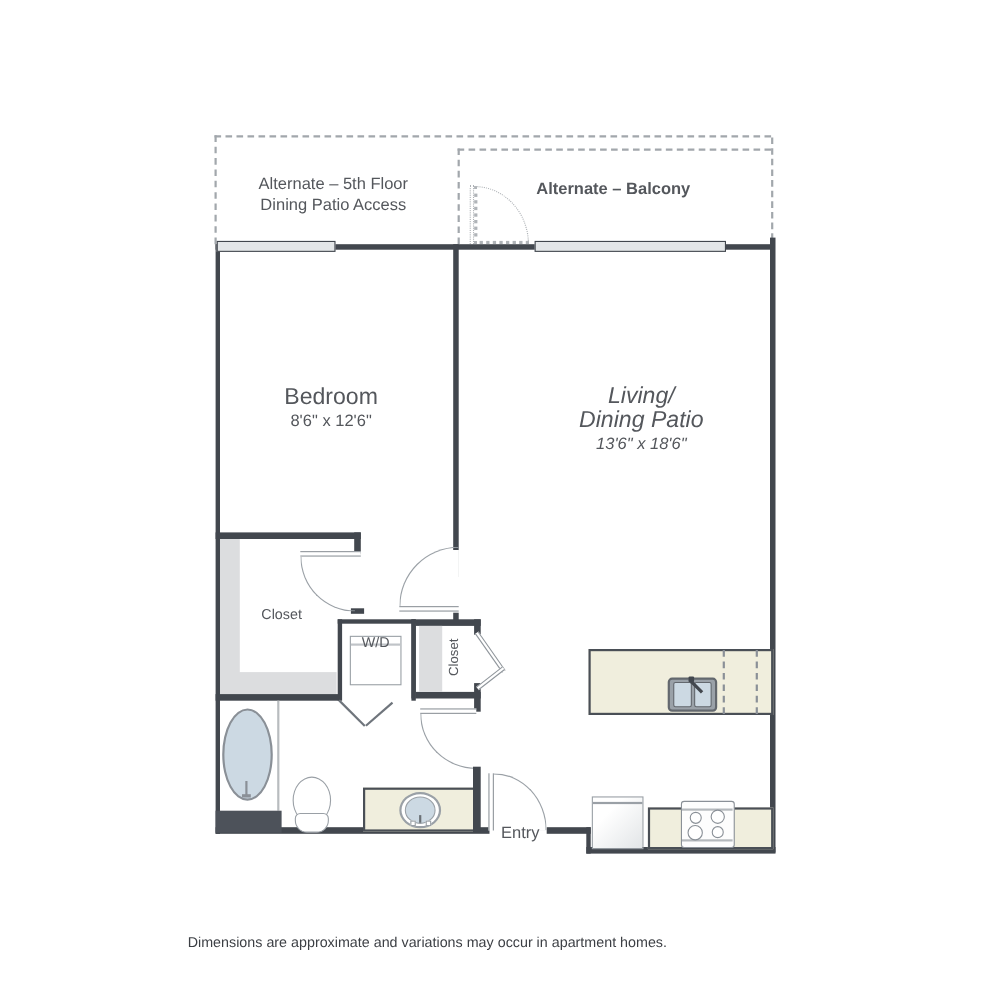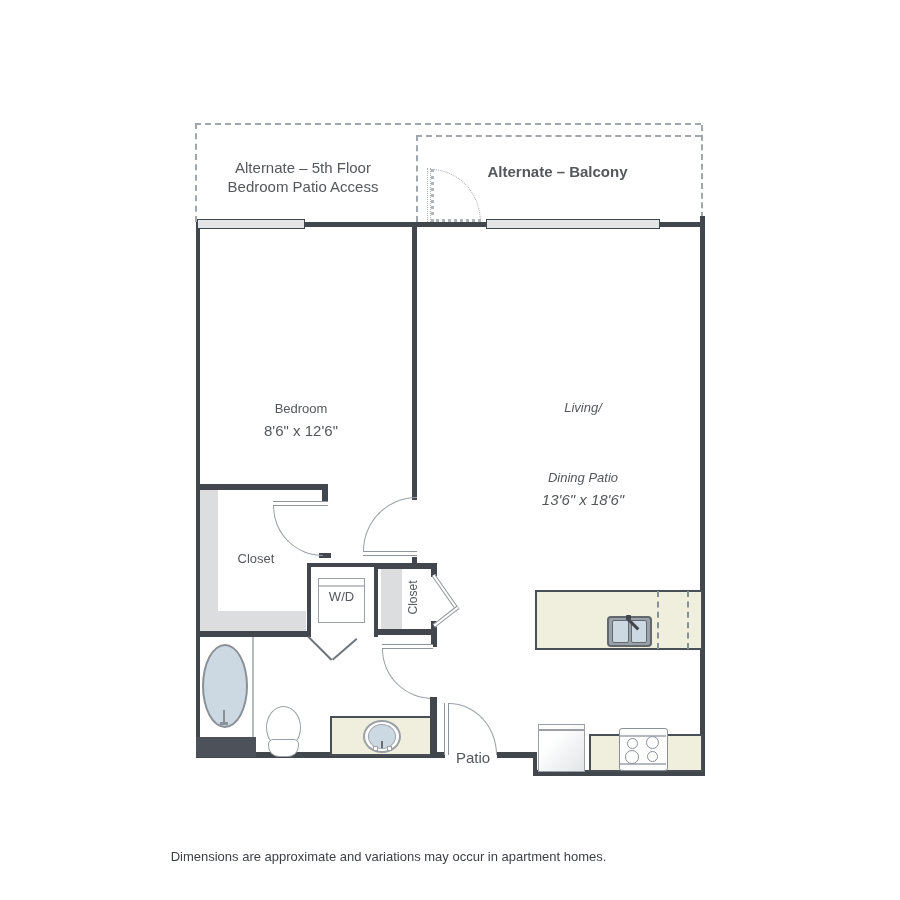--- a/index.html
+++ b/index.html
@@ -16,21 +16,21 @@
   .leaf-h{position:absolute;height:5px;border-top:1px solid #8f959b;border-bottom:1px solid #8f959b;background:#fff;}
   .leaf-v{position:absolute;width:5px;border-left:1px solid #8f959b;border-right:1px solid #8f959b;background:#fff;}
   .arc{position:absolute;}
   .arc-tl{border-top:1.5px solid #9aa0a6;border-left:1.5px solid #9aa0a6;border-top-left-radius:100% 100%;}
   .arc-tr{border-top:1.5px solid #9aa0a6;border-right:1.5px solid #9aa0a6;border-top-right-radius:100% 100%;}
   .arc-bl{border-bottom:1.5px solid #9aa0a6;border-left:1.5px solid #9aa0a6;border-bottom-left-radius:100% 100%;}
   .arc-dot{border-style:dotted;border-color:#b0b4b8;}
   .seg{position:absolute;height:4px;border-top:1px solid #8f959b;border-bottom:1px solid #8f959b;background:#fff;transform-origin:0 0;}
   .seg1{position:absolute;height:1.5px;background:#6f757c;transform-origin:0 0;}
   .lbl{position:absolute;text-align:center;color:#54575c;}
-  .lbl .nm{font-size:13px;line-height:22px;margin-top:48px;}
+  .lbl .nm{font-size:21px;line-height:22px;}
   .lbl .dm{font-size:15px;line-height:22px;}
   .sm{font-size:13px;line-height:15px;}
   .alt{font-size:15px;line-height:19px;}
   .window{position:absolute;background:#e3e6e8;border:1.5px solid #42474e;}
   .ellipse{position:absolute;border-radius:50%;}
   .circle{position:absolute;border:1.5px solid #8a9097;border-radius:50%;background:#fff;}
   .footer{position:absolute;left:0;top:849px;width:777px;text-align:center;
           font-size:13px;color:#3c3f44;}
 </style>
 </head>
@@ -42,21 +42,21 @@
   <div class="dash-v" style="left:195px;top:123px;height:99px;"></div>
   <div class="dash-v" style="left:701px;top:125px;height:93px;"></div>
   <div class="dash-h" style="left:416px;top:135px;width:285px;"></div>
   <div class="dash-v" style="left:416px;top:135px;height:87px;"></div>
 
   <div class="dot-v" style="left:427px;top:168px;height:54px;"></div>
   <div class="arc arc-tr arc-dot" style="left:431px;top:169px;width:50px;height:53px;"></div>
 
   <div class="lbl alt" style="left:193px;top:158px;width:220px;">
     <div>Alternate – 5th Floor</div>
-    <div>Bedroom Patio Access</div>
+    <div>Dining Patio Access</div>
   </div>
   <div class="lbl alt" style="left:455px;top:162px;width:205px;font-weight:bold;">Alternate – Balcony</div>
 
   <div class="wall" style="left:196px;top:222px;width:507px;height:5px;"></div>
   <div class="wall" style="left:196px;top:222px;width:4px;height:536px;"></div>
   <div class="wall" style="left:700px;top:216px;width:5px;height:559px;"></div>
   <div class="wall" style="left:196px;top:752px;width:249px;height:6px;"></div>
   <div class="wall" style="left:497px;top:752px;width:40px;height:6px;"></div>
   <div class="wall" style="left:533px;top:752px;width:4px;height:24px;"></div>
   <div class="wall" style="left:533px;top:770px;width:172px;height:6px;"></div>
@@ -85,21 +85,21 @@
   <div class="leaf-h" style="left:273px;top:501px;width:55px;"></div>
   <div class="arc arc-bl" style="left:273px;top:506px;width:50px;height:50px;"></div>
 
   <div class="leaf-h" style="left:363px;top:551px;width:54px;"></div>
   <div class="arc arc-tl" style="left:363px;top:497px;width:54px;height:54px;"></div>
   <div class="wall" style="left:412px;top:557px;width:5px;height:11px;"></div>
 
   <div class="abs" style="left:307px;top:563px;width:71px;height:74px;border:4px solid #42474e;border-bottom:none;background:#fff;"></div>
   <div class="abs" style="left:318px;top:578px;width:47px;height:45px;border:1.5px solid #9aa0a6;background:#fff;"></div>
   <div class="abs" style="left:319px;top:585px;width:45px;height:1.5px;background:#c0c4c8;"></div>
-  <div class="lbl sm" style="left:318px;top:589px;width:47px;">W/D</div>
+  <div class="lbl sm" style="left:318px;top:576px;width:47px;">W/D</div>
   <div class="seg1" style="left:309px;top:636px;width:33px;transform:rotate(45deg);"></div>
   <div class="seg1" style="left:332px;top:659px;width:32px;transform:rotate(-41deg);"></div>
 
   <div class="wall" style="left:374px;top:563px;width:4px;height:72px;"></div>
   <div class="wall" style="left:378px;top:563px;width:59px;height:6px;"></div>
   <div class="wall" style="left:378px;top:629px;width:59px;height:6px;"></div>
   <div class="wall" style="left:431px;top:563px;width:6px;height:14px;"></div>
   <div class="wall" style="left:431px;top:621px;width:6px;height:26px;"></div>
   <div class="grayfill" style="left:381px;top:569px;width:21px;height:60px;"></div>
   <div class="lbl sm" style="left:383px;top:590px;width:60px;transform:rotate(-90deg);font-size:12px;">Closet</div>
@@ -122,21 +122,21 @@
   <div class="abs" style="left:381px;top:741px;width:2px;height:7px;background:#6b7076;"></div>
   <div class="abs" style="left:373px;top:746px;width:5px;height:5px;background:#fff;border:1px solid #9aa0a6;"></div>
   <div class="abs" style="left:387px;top:746px;width:5px;height:5px;background:#fff;border:1px solid #9aa0a6;"></div>
 
   <div class="leaf-h" style="left:382px;top:644px;width:51px;"></div>
   <div class="arc arc-bl" style="left:382px;top:649px;width:51px;height:50px;"></div>
   <div class="wall" style="left:430px;top:697px;width:7px;height:60px;"></div>
 
   <div class="leaf-v" style="left:444px;top:703px;height:52px;"></div>
   <div class="arc arc-tr" style="left:449px;top:703px;width:48px;height:52px;"></div>
-  <div class="lbl alt" style="left:444px;top:748px;width:58px;">Patio</div>
+  <div class="lbl alt" style="left:444px;top:748px;width:58px;">Entry</div>
 
   <div class="beige" style="left:535px;top:590px;width:168px;height:60px;"></div>
   <div class="abs" style="left:607px;top:616px;width:45px;height:31px;background:#9aa1a8;border:2px solid #63686e;border-radius:4px;"></div>
   <div class="abs" style="left:612px;top:620px;width:17px;height:23px;background:#ccd9e3;border:1px solid #63686e;border-radius:2px;"></div>
   <div class="abs" style="left:631px;top:620px;width:16px;height:23px;background:#ccd9e3;border:1px solid #63686e;border-radius:2px;"></div>
   <div class="abs" style="left:628px;top:617px;width:16px;height:3px;background:#42474e;transform-origin:0 0;transform:rotate(45deg);"></div>
   <div class="abs" style="left:626px;top:615px;width:5px;height:5px;background:#42474e;border-radius:1px;"></div>
   <div class="abs" style="left:657px;top:591px;height:58px;width:0;border-left:2px dashed #8a9097;"></div>
   <div class="abs" style="left:687px;top:591px;height:58px;width:0;border-left:2px dashed #8a9097;"></div>
 

